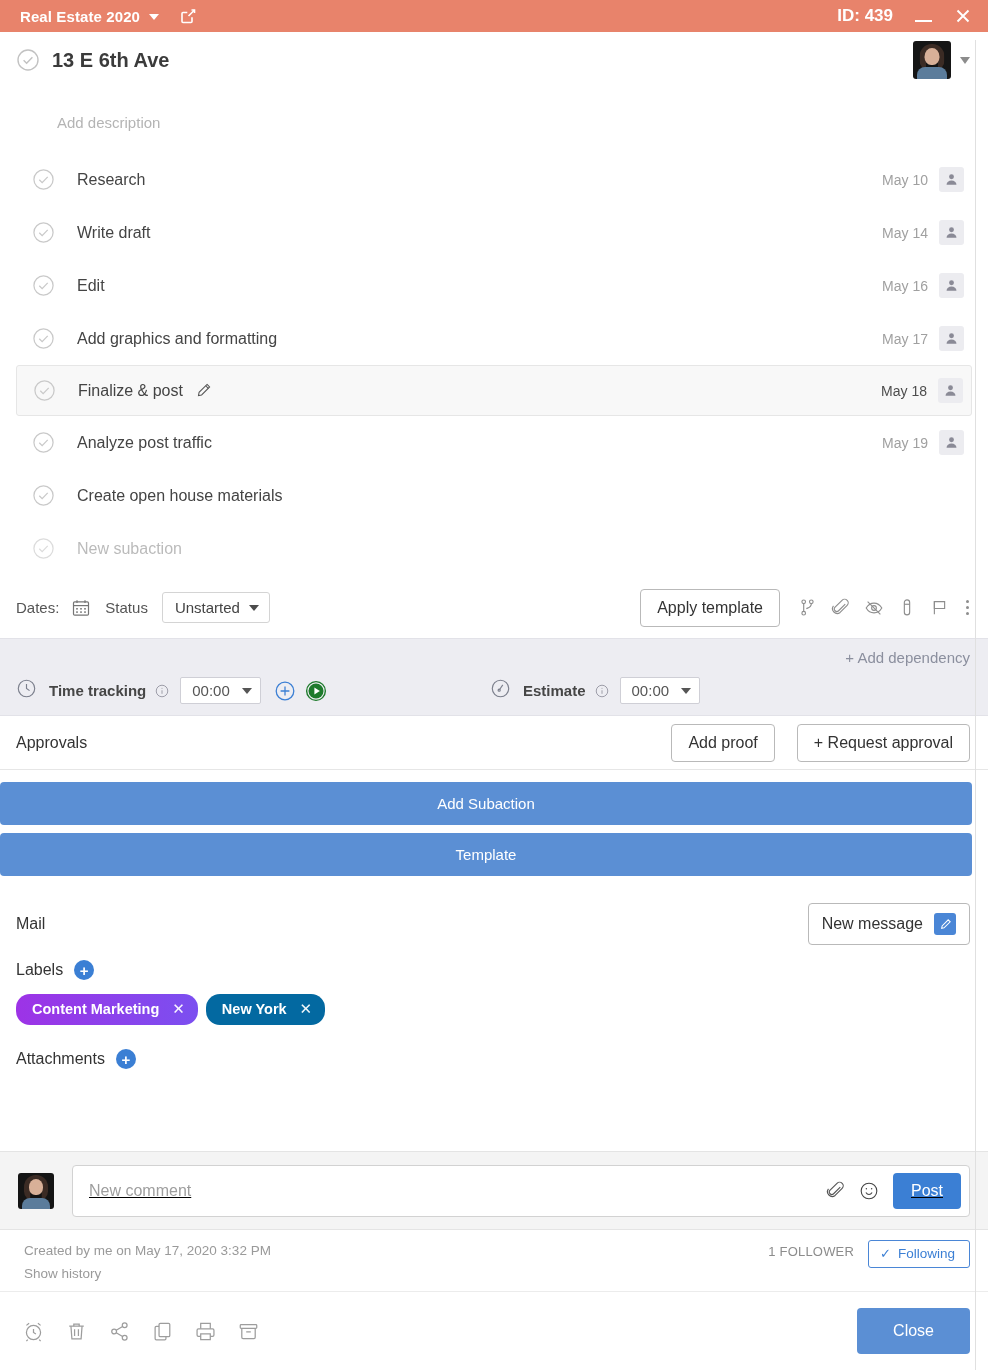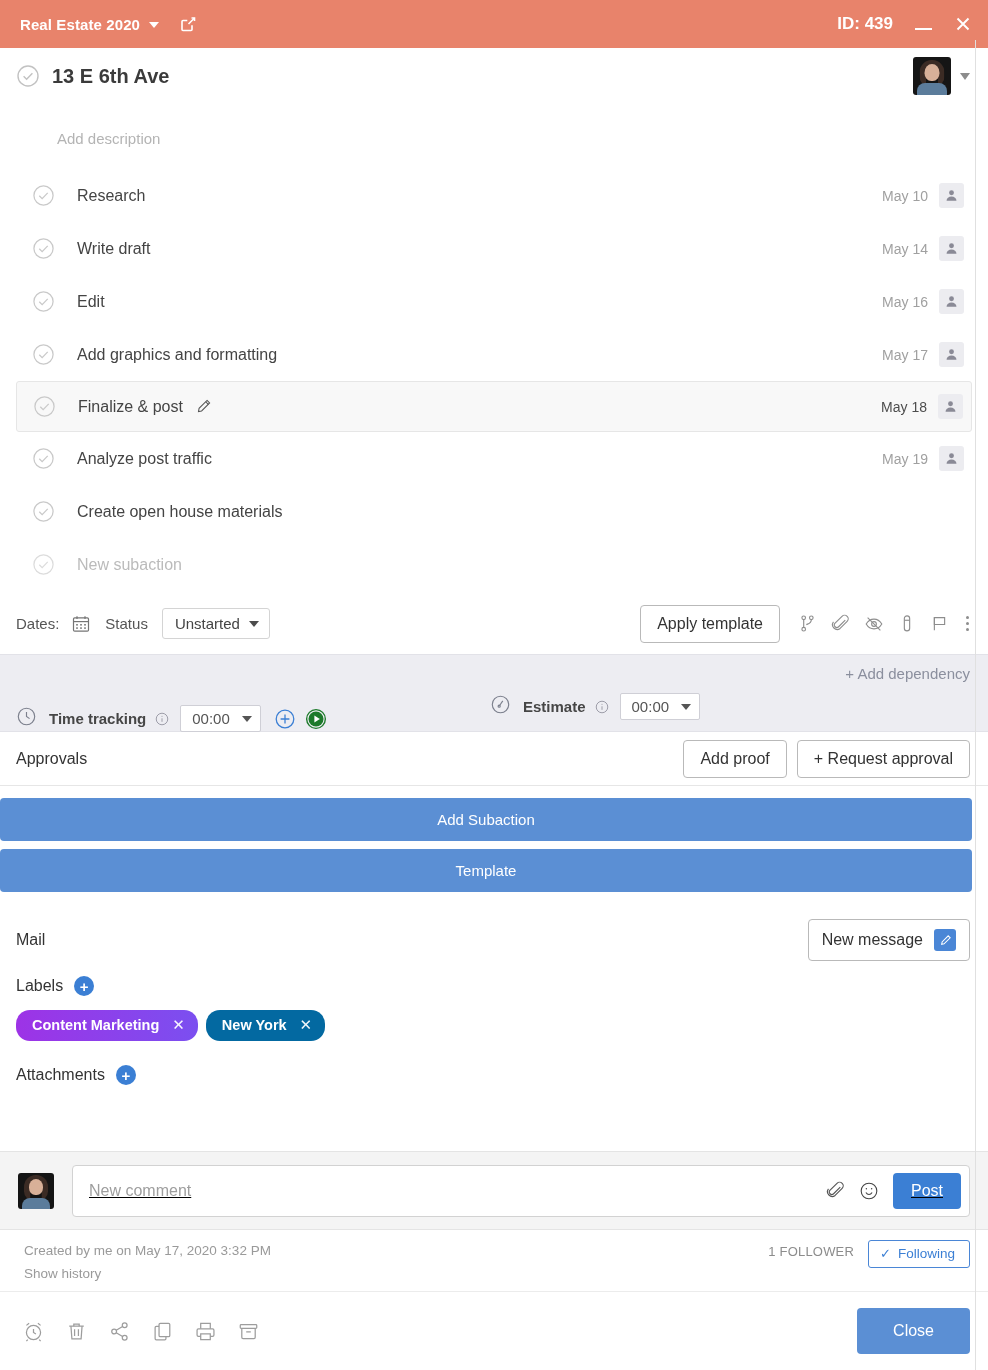--- a/index.html
+++ b/index.html
@@ -6,21 +6,21 @@
   html, body {
     width: 988px; height: 1370px;
     background: #ffffff;
     font-family: "Liberation Sans", sans-serif;
     overflow: hidden;
   }
   body { position: relative; }
 
   
   .titlebar {
-    height: 48px;
+    height: 32px;
     background: #e8836b;
     display: flex;
     align-items: center;
     padding: 0 16px 0 20px;
     color: #fff;
     user-select: none;
   }
   .tb-project {
     font-size: 15px;
     font-weight: bold;
@@ -190,21 +190,21 @@
     padding: 0 16px;
     position: relative;
     height: 78px;
   }
   .add-dep {
     position: absolute; right: 18px; top: 10px;
     font-size: 15px; color: #8b8f9e;
   }
   .track-row {
     display: flex; align-items: center;
-    position: absolute; left: 16px; top: 50px;
+    position: absolute; left: 16px; top: 38px;
   }
   .tt-label { font-size: 15px; color: #464646; margin-left: 12px; font-weight: bold;}
   .info-i { margin-left: 9px; display: flex; align-items: center;}
   .time-box {
     margin-left: 11px;
     border: 1px solid #cfcfd6;
     background: #fff;
     border-radius: 2px;
     padding: 4px 8px 4px 11px;
     font-size: 15px;
@@ -705,21 +705,21 @@
     <span class="time-box">
       <span>00:00</span>
       <span class="time-caret"></span>
     </span>
   </span>
 </div>
 
 <div class="approvals">
   <span class="ap-label">Approvals</span>
   <span class="meta-spacer"></span>
-  <button class="btn-outline" style="margin-right:10px">Add proof</button>
+  <button class="btn-outline" style="margin-right:22px">Add proof</button>
   <button class="btn-outline">+ Request approval</button>
 </div>
 
 <div class="blue-actions">
   <button class="btn-blue">Add Subaction</button>
   <button class="btn-blue">Template</button>
 </div>
 
 <div class="mail-row">
   <span class="mail-label">Mail</span>

